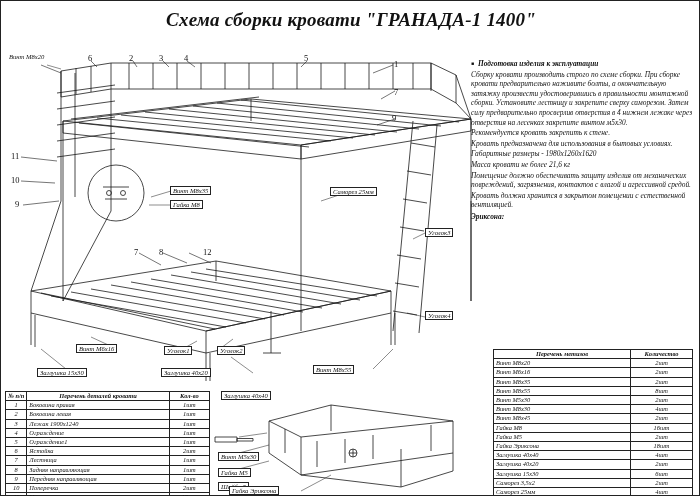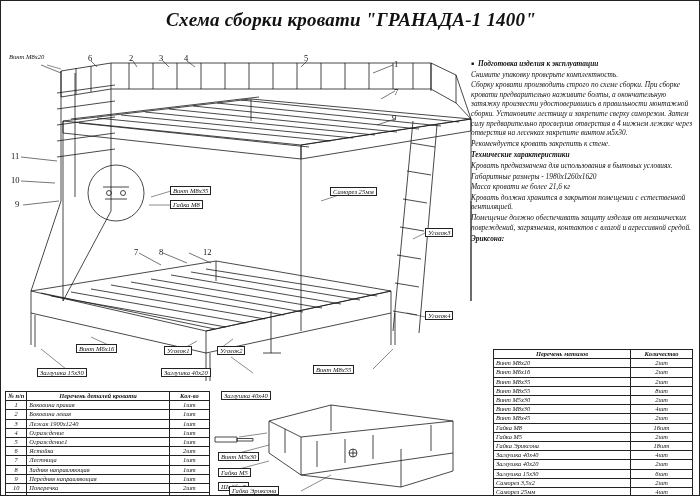--- a/index.html
+++ b/index.html
@@ -277,29 +277,27 @@
   <div class="lbl boxed" style="left:160px;top:367px;">Заглушка 40х20</div>
   <div class="lbl boxed" style="left:312px;top:364px;">Винт М8х55</div>
   <div class="lbl boxed" style="left:220px;top:390px;">Заглушка 40х40</div>
   <div class="lbl boxed" style="left:217px;top:451px;">Винт М5х30</div>
   <div class="lbl boxed" style="left:217px;top:467px;">Гайка М5</div>
   <div class="lbl boxed" style="left:217px;top:481px;">Шайба 5</div>
   <div class="lbl boxed" style="left:228px;top:485px;">Гайка Эриксона</div>
 
   <div class="textcol">
     <p class="h bullet">Подготовка изделия к эксплуатации</p>
-    <p>Снимите упаковку проверьте комплектность.</p>
     <p>Сборку кровати производить строго по схеме сборки. При сборке кровати предварительно наживите болты, а окончательную затяжку произвести удостоверившись в правильности монтажной сборки. Установите лестницу и закрепите сверху саморезом. Затем силу предварительно просверлив отверстия в 4 нижнем лежаке через отверстия на лесенках закрепите винтом м5х30.</p>
     <p>Рекомендуется кровать закрепить к стене.</p>
-    <p class="h">Технические характеристики</p>
     <p>Кровать предназначена для использования в бытовых условиях.</p>
     <p>Габаритные размеры - 1980х1260х1620</p>
     <p>Масса кровати не более 21,6 кг</p>
+    <p>Помещение должно обеспечивать защиту изделия от механических повреждений, загрязнения, контактов с влагой и агрессивной средой.</p>
     <p>Кровать должна хранится в закрытом помещении с естественной вентиляцией.</p>
-    <p>Помещение должно обеспечивать защиту изделия от механических повреждений, загрязнения, контактов с влагой и агрессивной средой.</p>
     <p class="h">Эриксона:</p>
   </div>
 
   <table class="tbl" id="hardware-table">
     <tbody>
         <tr>
       <th>Перечень метизов</th>
       <th>Количество</th>
     </tr>
     <tr>

